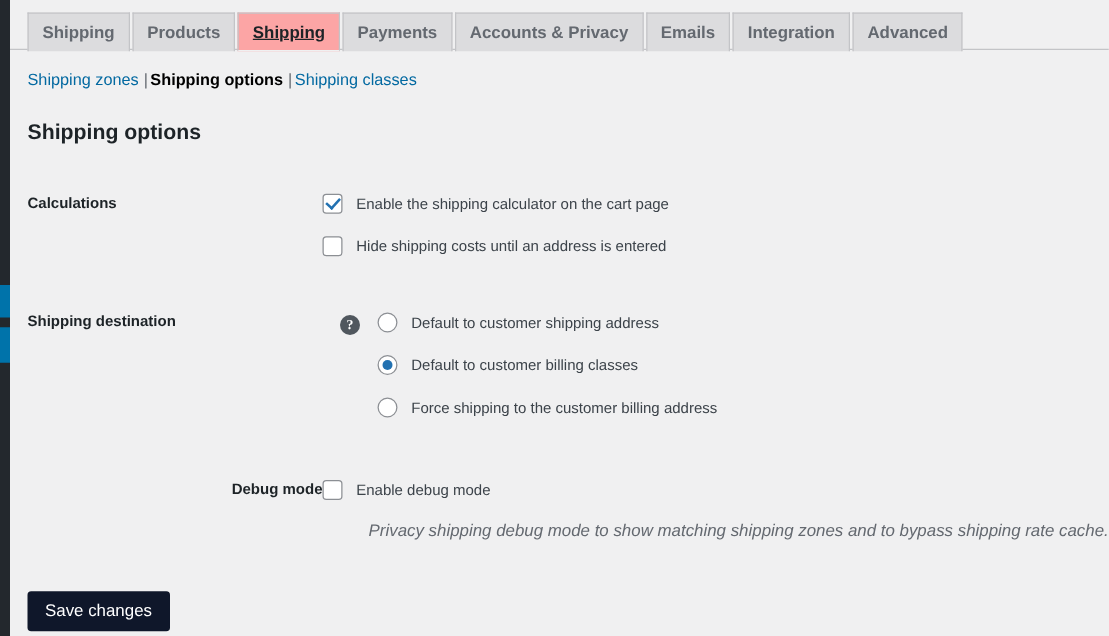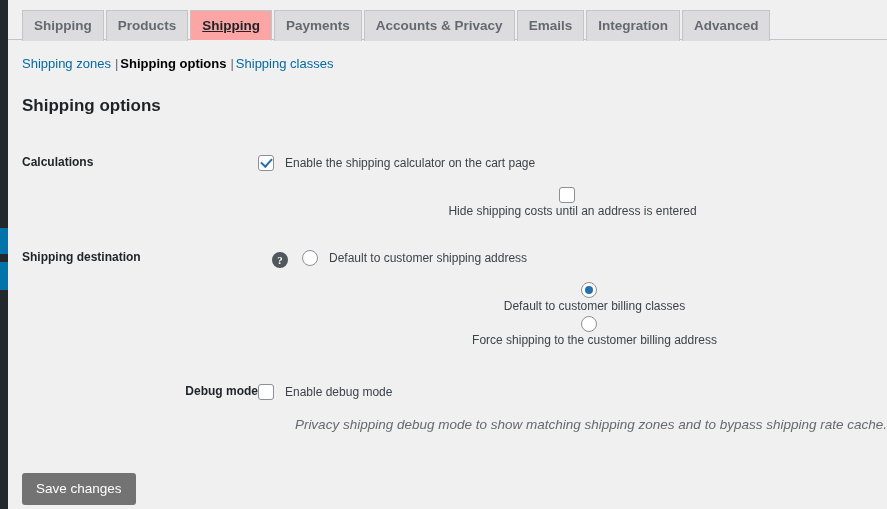--- a/index.html
+++ b/index.html
@@ -179,21 +179,21 @@
     cursor: help;
   }
 
   
   .option {
     display: flex;
     align-items: center;
     margin-bottom: 0;
     height: 20px;
   }
-  .option + .option { margin-top: 14px; flex-direction: column; }
+  .option + .option { margin-top: 14px; }
 
   .box {
     flex: 0 0 auto;
     width: 16px;
     height: 16px;
     background: #ffffff;
     border: 1px solid #8c8f94;
     border-radius: 3px;
     box-sizing: border-box;
     position: relative;
@@ -250,21 +250,21 @@
     line-height: 1.4;
   }
 
   
   #submit-area {
     padding: 0 0 0 14px;
     margin-top: 38px;
   }
   #save-button {
     display: inline-block;
-    background: #737373;
+    background: #0f172a;
     color: #ffffff;
     border: none;
     border-radius: 3px;
     font-family: "Liberation Sans", "DejaVu Sans", sans-serif;
     font-size: 13.5px;
     font-weight: 400;
     line-height: 1;
     padding: 9px 14px 10px 14px;
     cursor: pointer;
     text-align: center;

